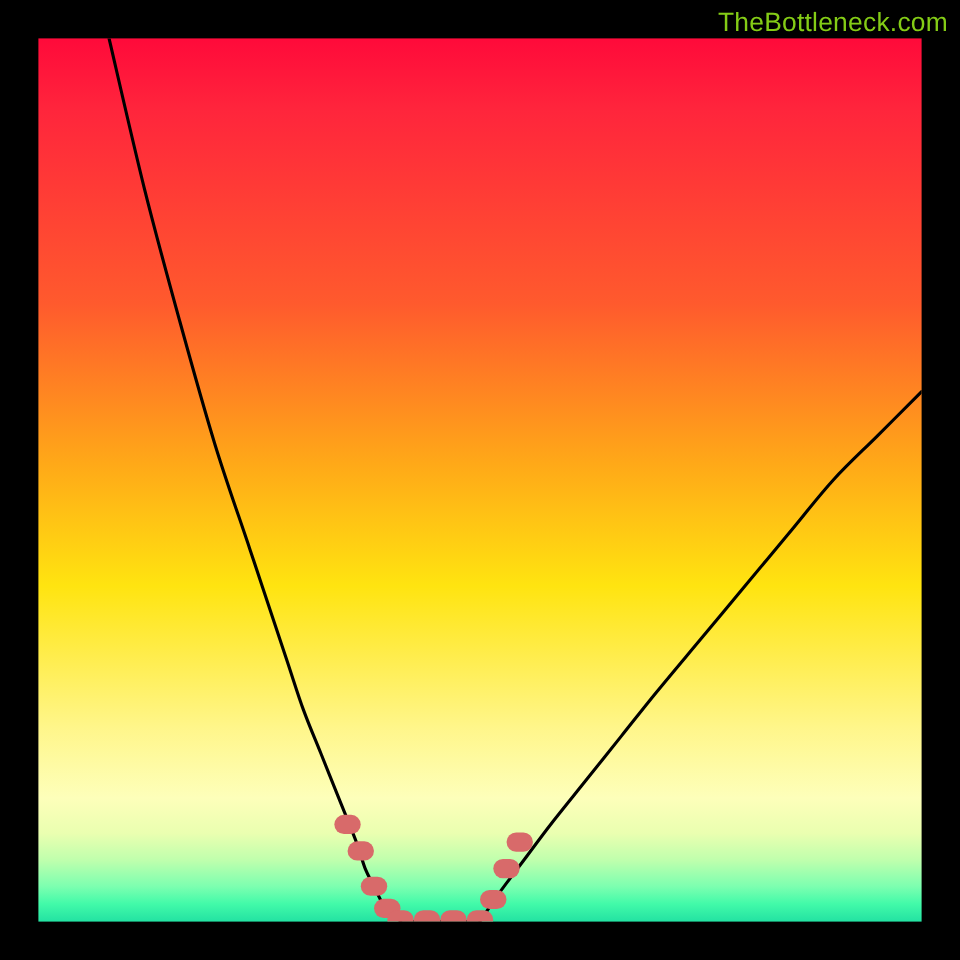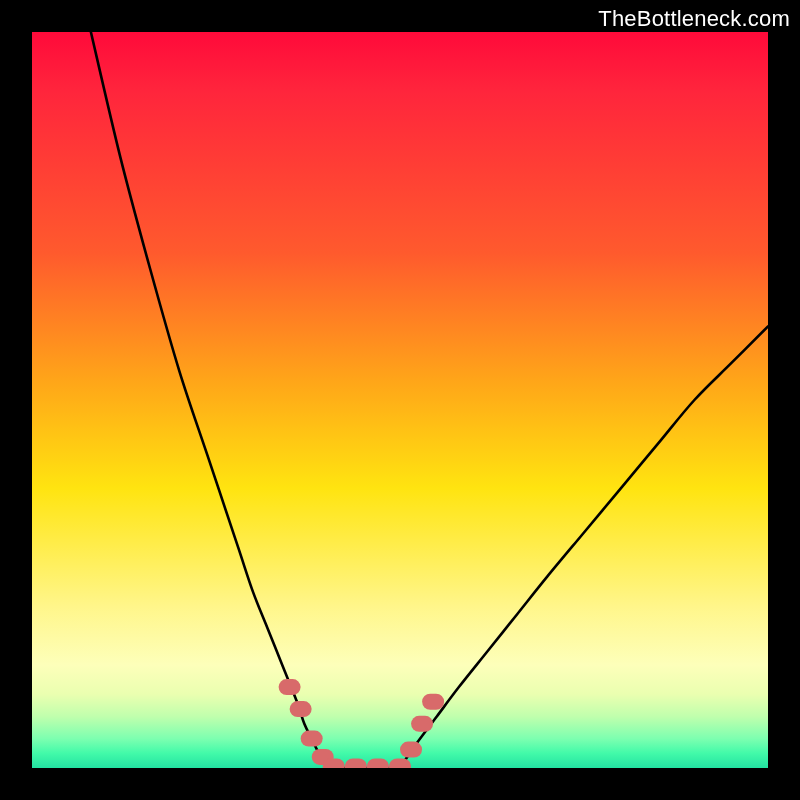--- a/index.html
+++ b/index.html
@@ -44,21 +44,21 @@
     position: absolute;
     left: 0;
     top: 0;
     width: 736px;
     height: 736px;
   }
   .watermark {
     position: absolute;
     top: 6px;
     right: 10px;
-    color: #ffffff;
+    color: #84cc16;
     font-size: 22px;
     letter-spacing: 0.2px;
     user-select: none;
   }
 </style>
 </head>
 <body>
 
 <div class="frame">
 

